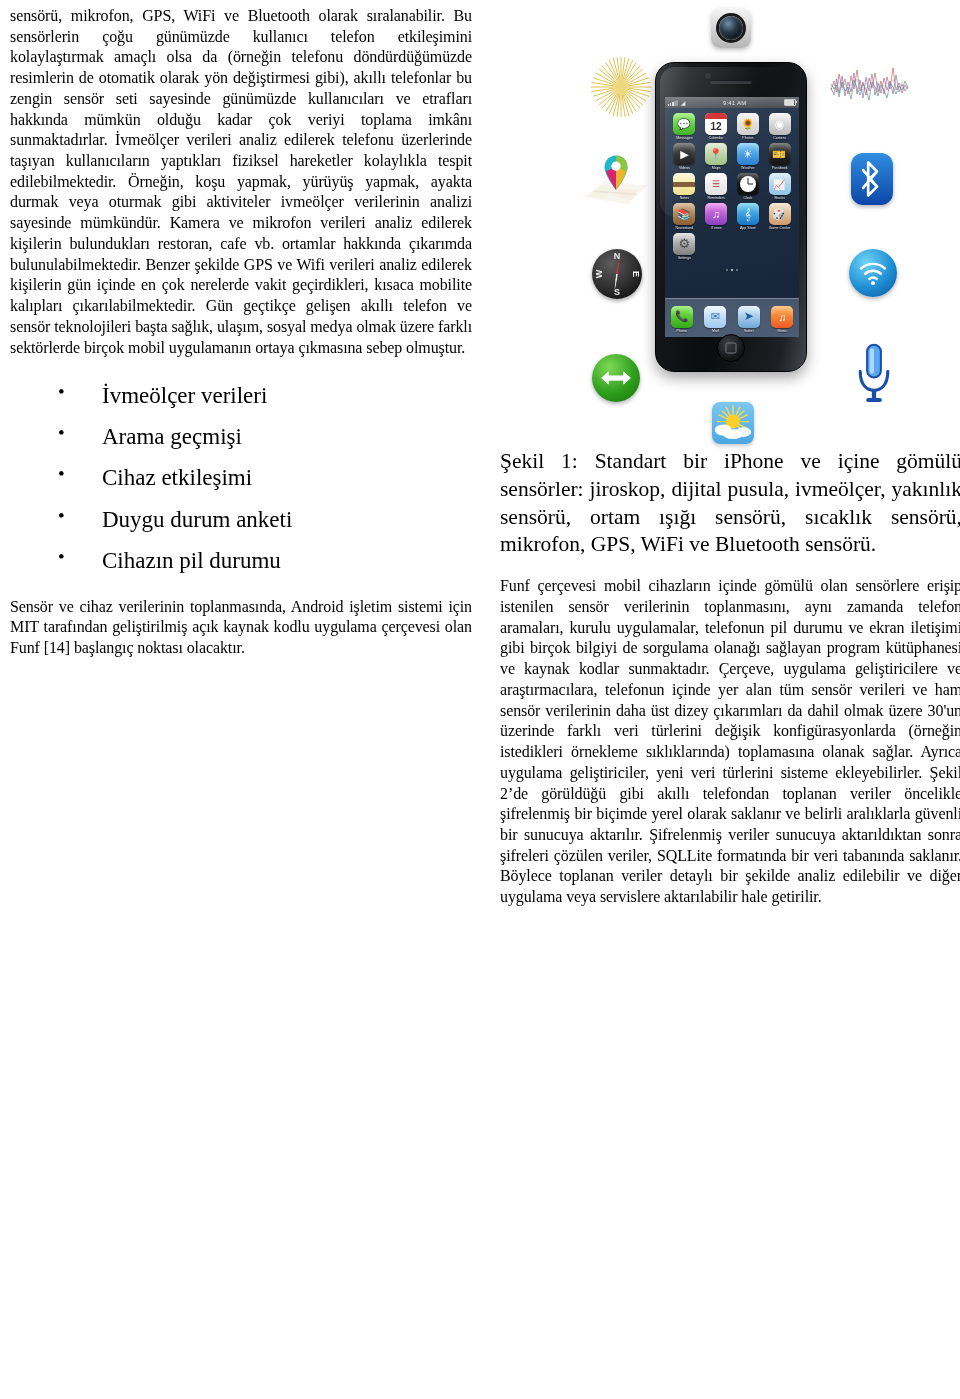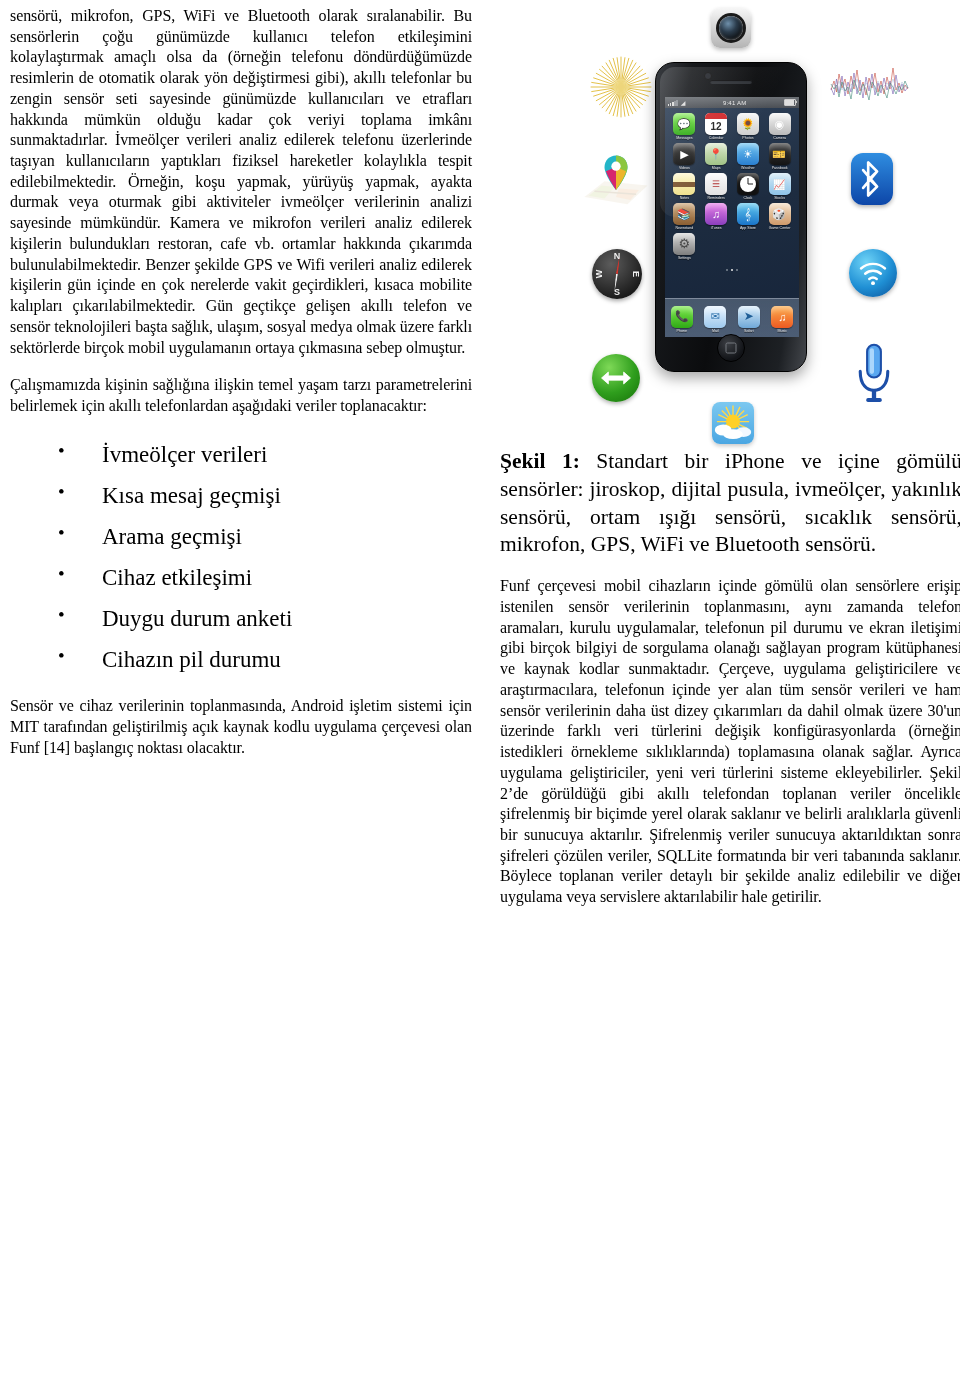--- a/index.html
+++ b/index.html
@@ -254,36 +254,34 @@
     box-shadow:0 2px 4px rgba(0,0,0,.22);
     display:flex;align-items:center;justify-content:center;overflow:hidden;
   }
 
   .caption{
     font-size:21.5px;
     line-height:1.295;
     text-align:justify;
     margin:0;
   }
-  .caption b{font-weight:bold;}
+  .caption b{font-weight:normal;}
 </style>
 </head>
 <body>
 
 <div class="page">
   <div class="columns">
 
     <div class="col col-left">
       <p class="body">sensörü, mikrofon, GPS, WiFi ve Bluetooth olarak sıralanabilir. Bu sensörlerin çoğu günümüzde kullanıcı telefon etkileşimini kolaylaştırmak amaçlı olsa da (örneğin telefonu döndürdüğümüzde resimlerin de otomatik olarak yön değiştirmesi gibi), akıllı telefonlar bu zengin sensör seti sayesinde günümüzde kullanıcıları ve etrafları hakkında mümkün olduğu kadar çok veriyi toplama imkânı sunmaktadırlar. İvmeölçer verileri analiz edilerek telefonu üzerlerinde taşıyan kullanıcıların yaptıkları fiziksel hareketler kolaylıkla tespit edilebilmektedir. Örneğin, koşu yapmak, yürüyüş yapmak, ayakta durmak veya oturmak gibi aktiviteler ivmeölçer verilerinin analizi sayesinde mümkündür. Kamera ve mikrofon verileri analiz edilerek kişilerin bulundukları restoran, cafe vb. ortamlar hakkında çıkarımda bulunulabilmektedir. Benzer şekilde GPS ve Wifi verileri analiz edilerek kişilerin gün içinde en çok nerelerde vakit geçirdikleri, kısaca mobilite kalıpları çıkarılabilmektedir. Gün geçtikçe gelişen akıllı telefon ve sensör teknolojileri başta sağlık, ulaşım, sosyal medya olmak üzere farklı sektörlerde birçok mobil uygulamanın ortaya çıkmasına sebep olmuştur.</p>
 
-      <p class="body">Çalışmamızda kişinin sağlığına ilişkin temel yaşam tarzı parametrelerini belirlemek için akıllı telefonlardan aşağıdaki veriler toplanacaktır:</p>
 
       <ul class="datalist">
         <li>İvmeölçer verileri</li>
-        <li>Kısa mesaj geçmişi</li>
         <li>Arama geçmişi</li>
         <li>Cihaz etkileşimi</li>
         <li>Duygu durum anketi</li>
         <li>Cihazın pil durumu</li>
       </ul>
 
       <p class="body">Sensör ve cihaz verilerinin toplanmasında, Android işletim sistemi için MIT tarafından geliştirilmiş açık kaynak kodlu uygulama çerçevesi olan Funf [14] başlangıç noktası olacaktır.</p>
     </div>
 
     <div class="col col-right">

